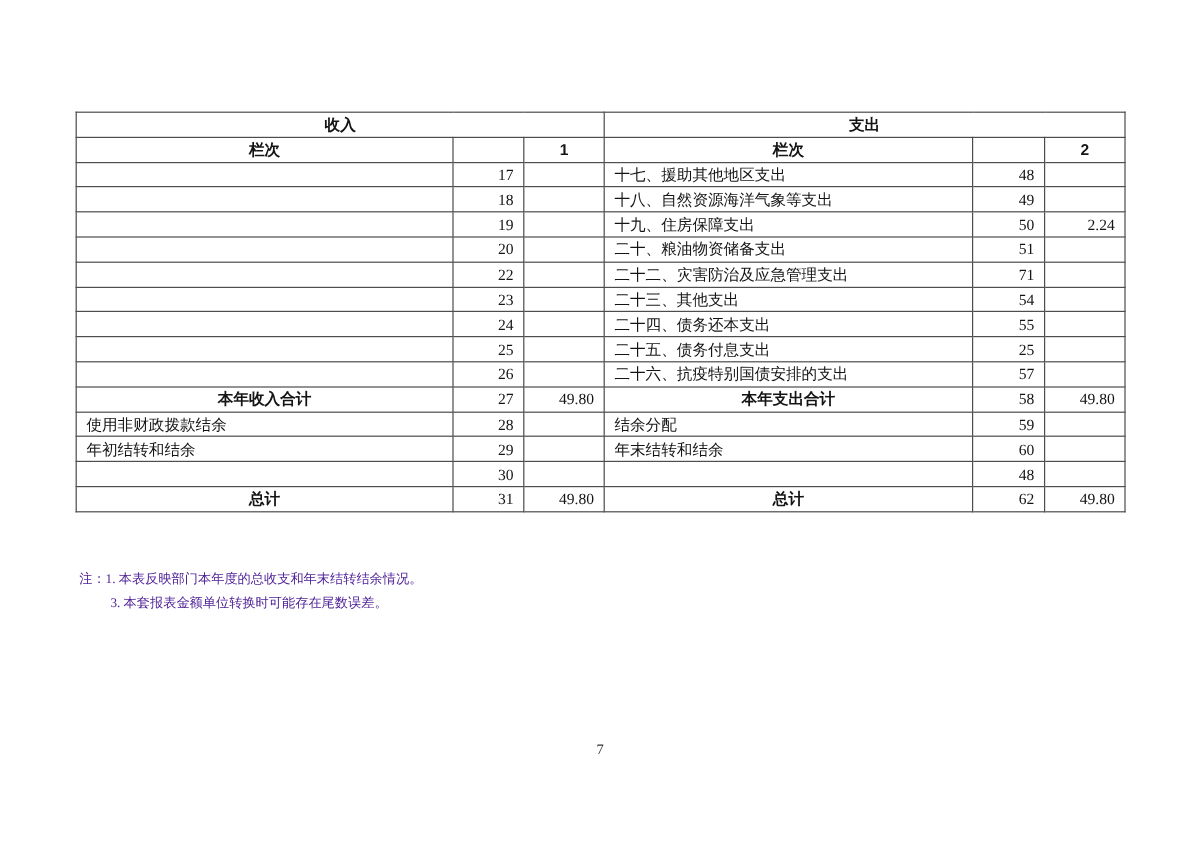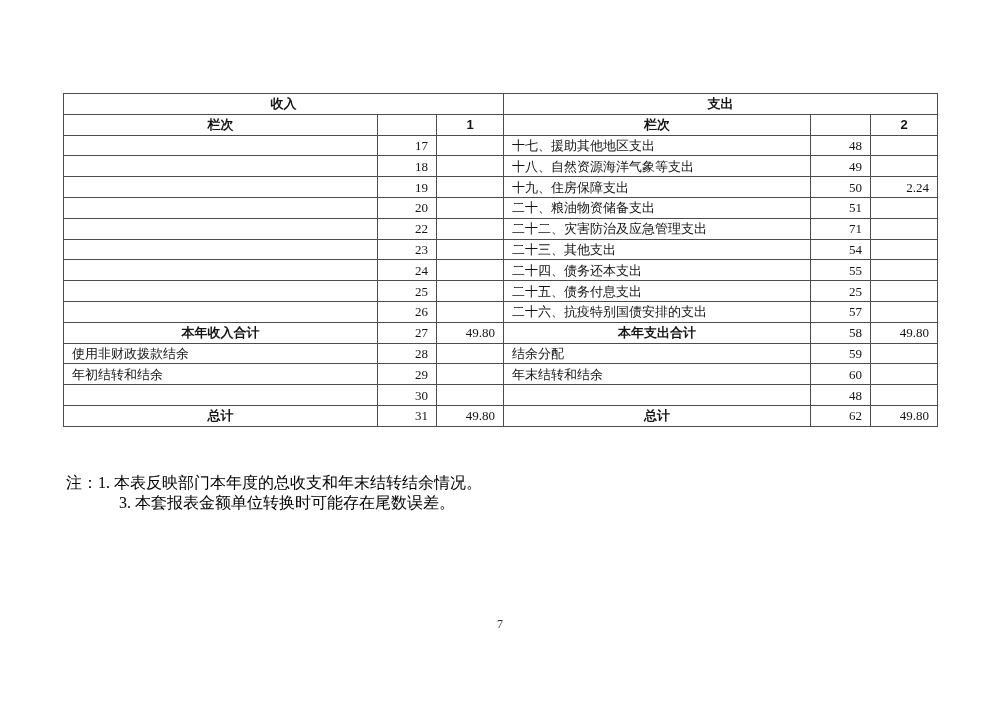--- a/index.html
+++ b/index.html
@@ -23,21 +23,21 @@
   }
   .hd{
     font-family:"Liberation Sans","DejaVu Sans",sans-serif;
     font-weight:700;text-align:center;
   }
   .item{text-align:left;padding-left:6px;}
   .c{text-align:right;}
   .r{text-align:right;}
   .notes{
     position:absolute;left:66px;top:473px;
-    font-size:16px;line-height:20px;color:#000000;text-align:center;
+    font-size:11px;line-height:20px;color:#4c1d95;
   }
   .indent{margin-left:26px;}
   .pageno{
     position:absolute;top:617px;left:0;width:1000px;
     text-align:center;font-size:12px;color:#333;
   }
 </style>
 </head>
 <body>
 

